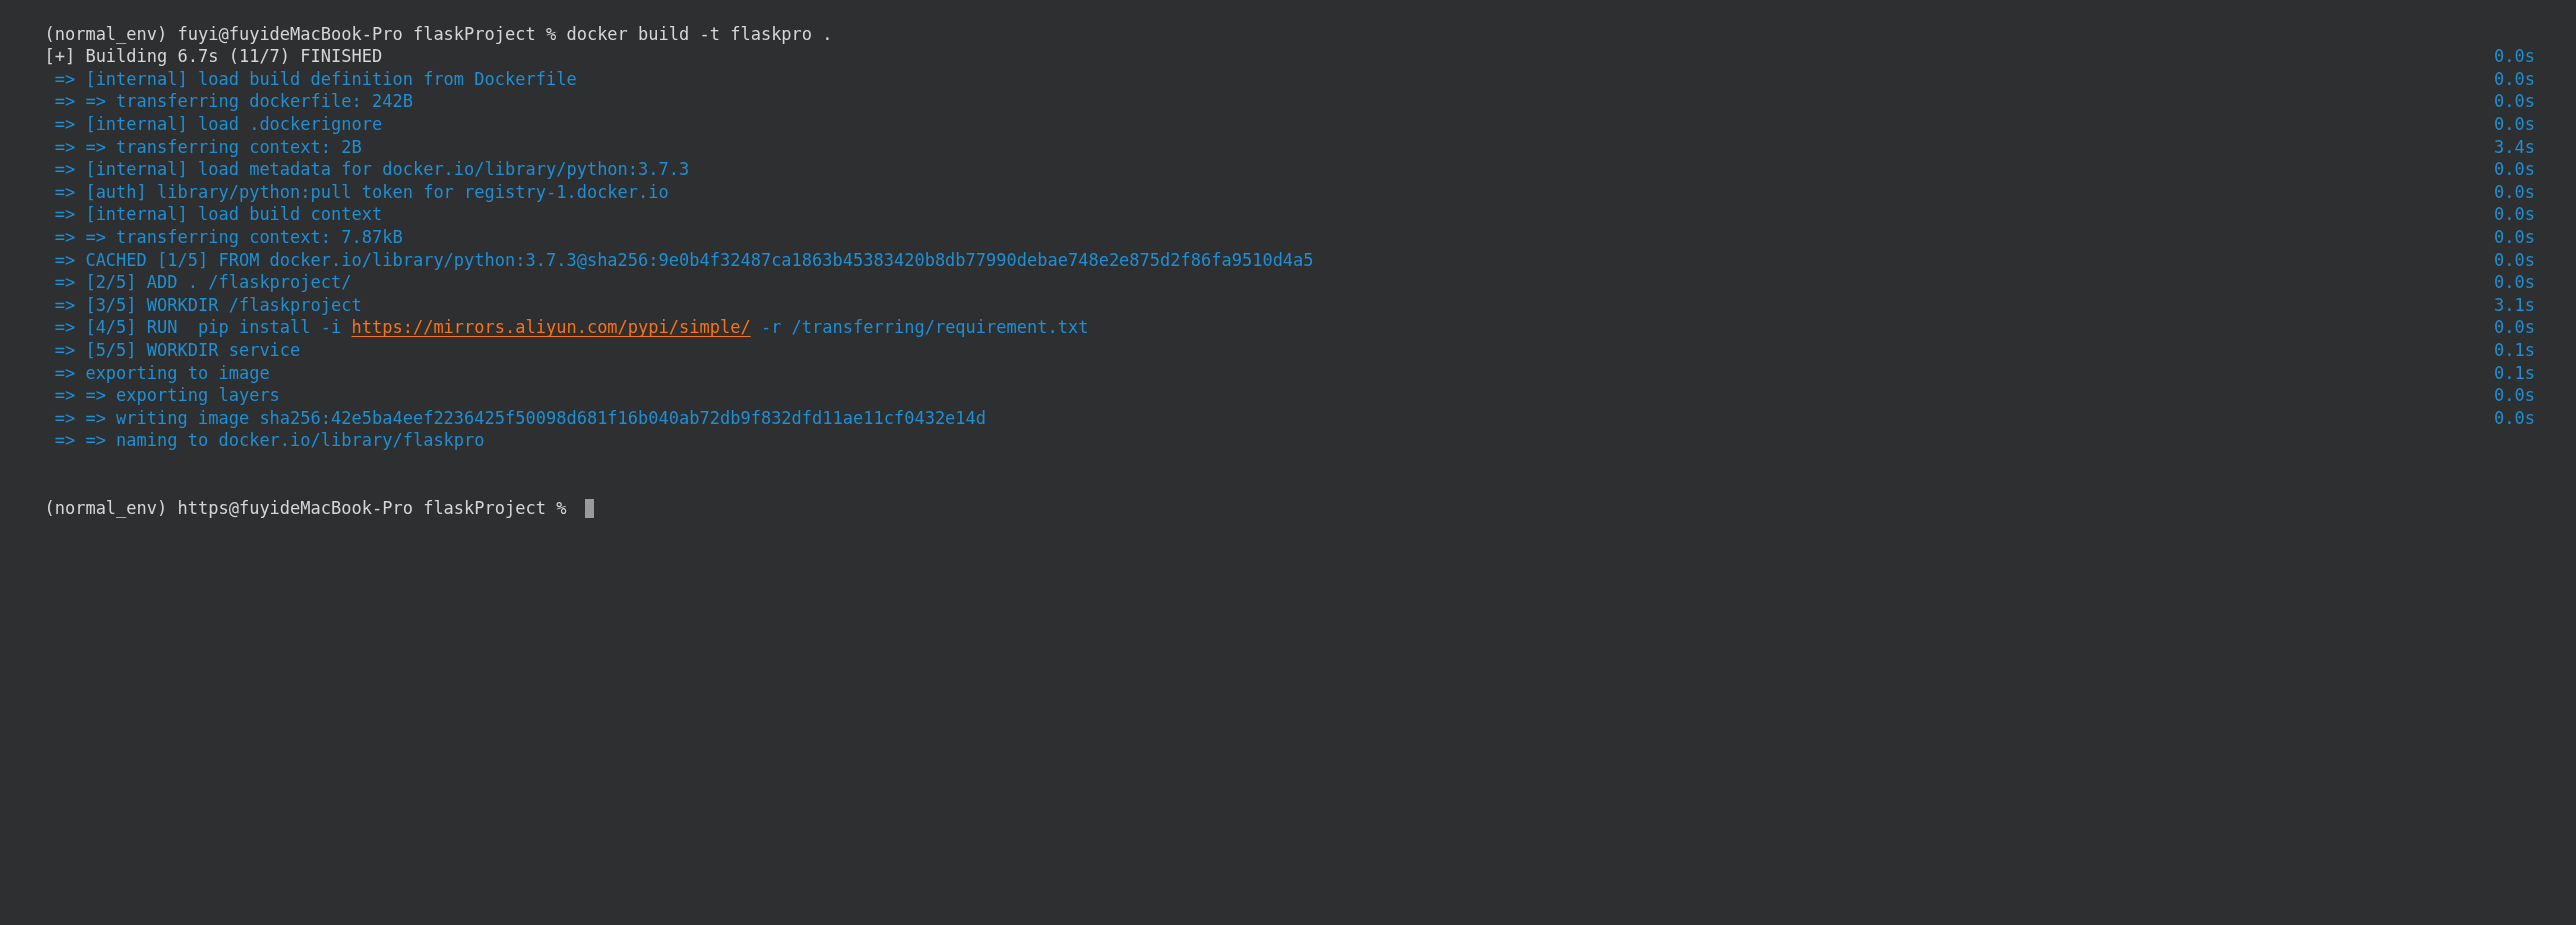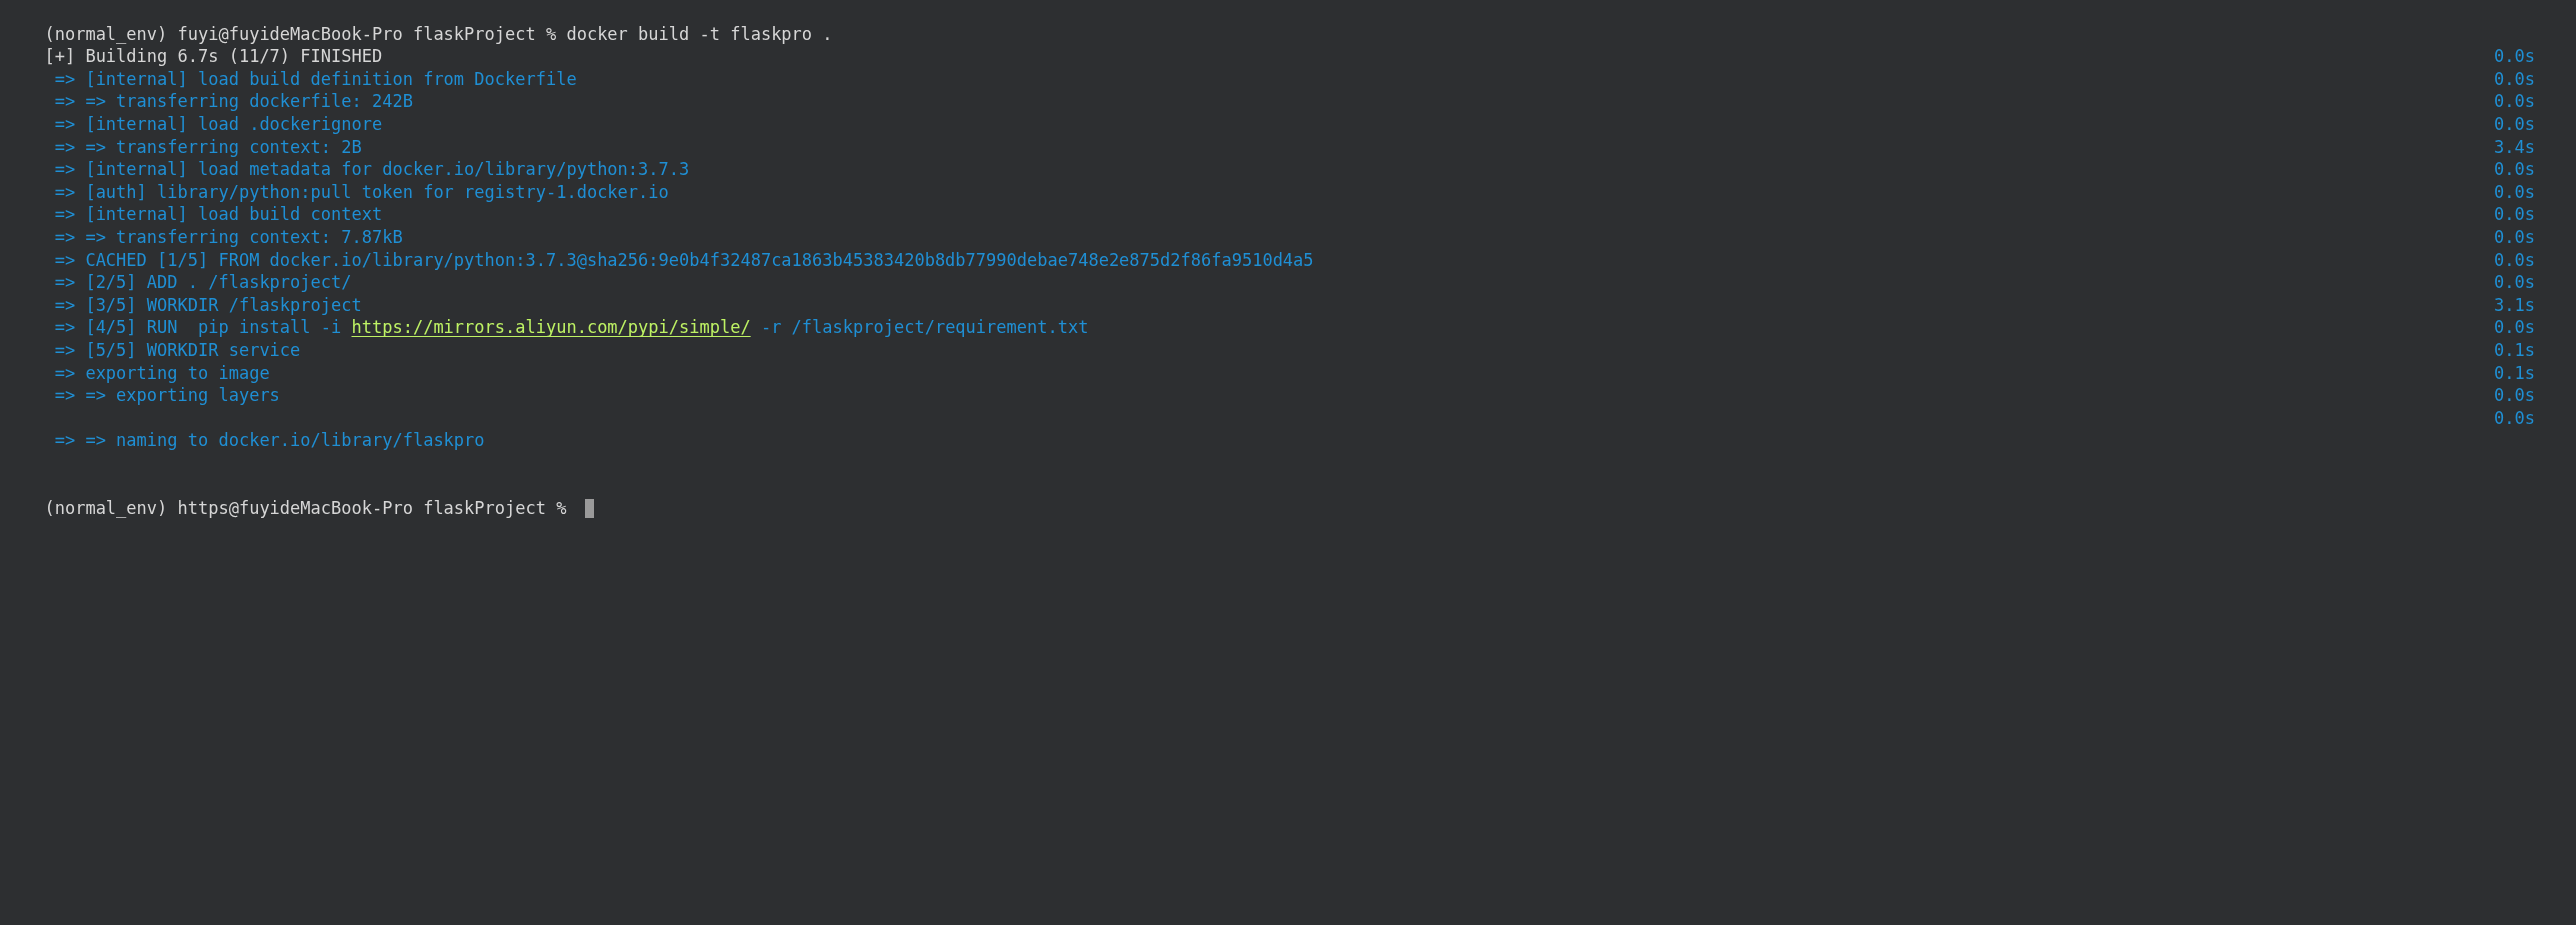--- a/index.html
+++ b/index.html
@@ -51,21 +51,21 @@
     top: 0;
     height: 22.6px;
     line-height: 22.6px;
     font-size: 17px;
     color: #1f8fd4;
     white-space: pre;
     text-align: left;
   }
 
   .link {
-    color: #bef264;
+    color: #f97316;
     text-decoration: underline;
     text-underline-offset: 2.7px;
   }
 
   .cursor {
     display: inline-block;
     width: 9.7px;
     height: 18.6px;
     background: #9a9a9a;
     vertical-align: -3.5px;
@@ -134,40 +134,41 @@
     <span class="step-text txt-step"> =&gt; [2/5] ADD . /flaskproject/</span>
     <span class="timing">0.0s</span>
   </div>
 
   <div class="line">
     <span class="step-text txt-step"> =&gt; [3/5] WORKDIR /flaskproject</span>
     <span class="timing">0.0s</span>
   </div>
 
   <div class="line">
-    <span class="step-text txt-step"> =&gt; [4/5] RUN  pip install -i </span><a class="link" href="#">https://mirrors.aliyun.com/pypi/simple/</a><span class="step-text txt-step"> -r /flaskproject/requirement.txt</span>
+    <span class="step-text txt-step"> =&gt; [4/5] RUN  pip install -i </span><a class="link" href="#">https://mirrors.aliyun.com/pypi/simple/</a><span class="step-text txt-step"> -r /transferring/requirement.txt</span>
     <span class="timing">3.1s</span>
   </div>
 
   <div class="line">
     <span class="step-text txt-step"> =&gt; [5/5] WORKDIR service</span>
     <span class="timing">0.0s</span>
   </div>
 
   <div class="line">
     <span class="step-text txt-step"> =&gt; exporting to image</span>
     <span class="timing">0.1s</span>
   </div>
 
   <div class="line">
     <span class="step-text txt-step"> =&gt; =&gt; exporting layers</span>
     <span class="timing">0.1s</span>
   </div>
 
   <div class="line">
+    <span class="step-text txt-step"> =&gt; =&gt; writing image sha256:42e5ba4eef2236425f50098d681f16b040ab72db9f832dfd11ae11cf0432e14d</span>
     <span class="timing">0.0s</span>
   </div>
 
   <div class="line">
     <span class="step-text txt-step"> =&gt; =&gt; naming to docker.io/library/flaskpro</span>
     <span class="timing">0.0s</span>
   </div>
 
   <div class="line blank"></div>
   <div class="line blank"></div>

